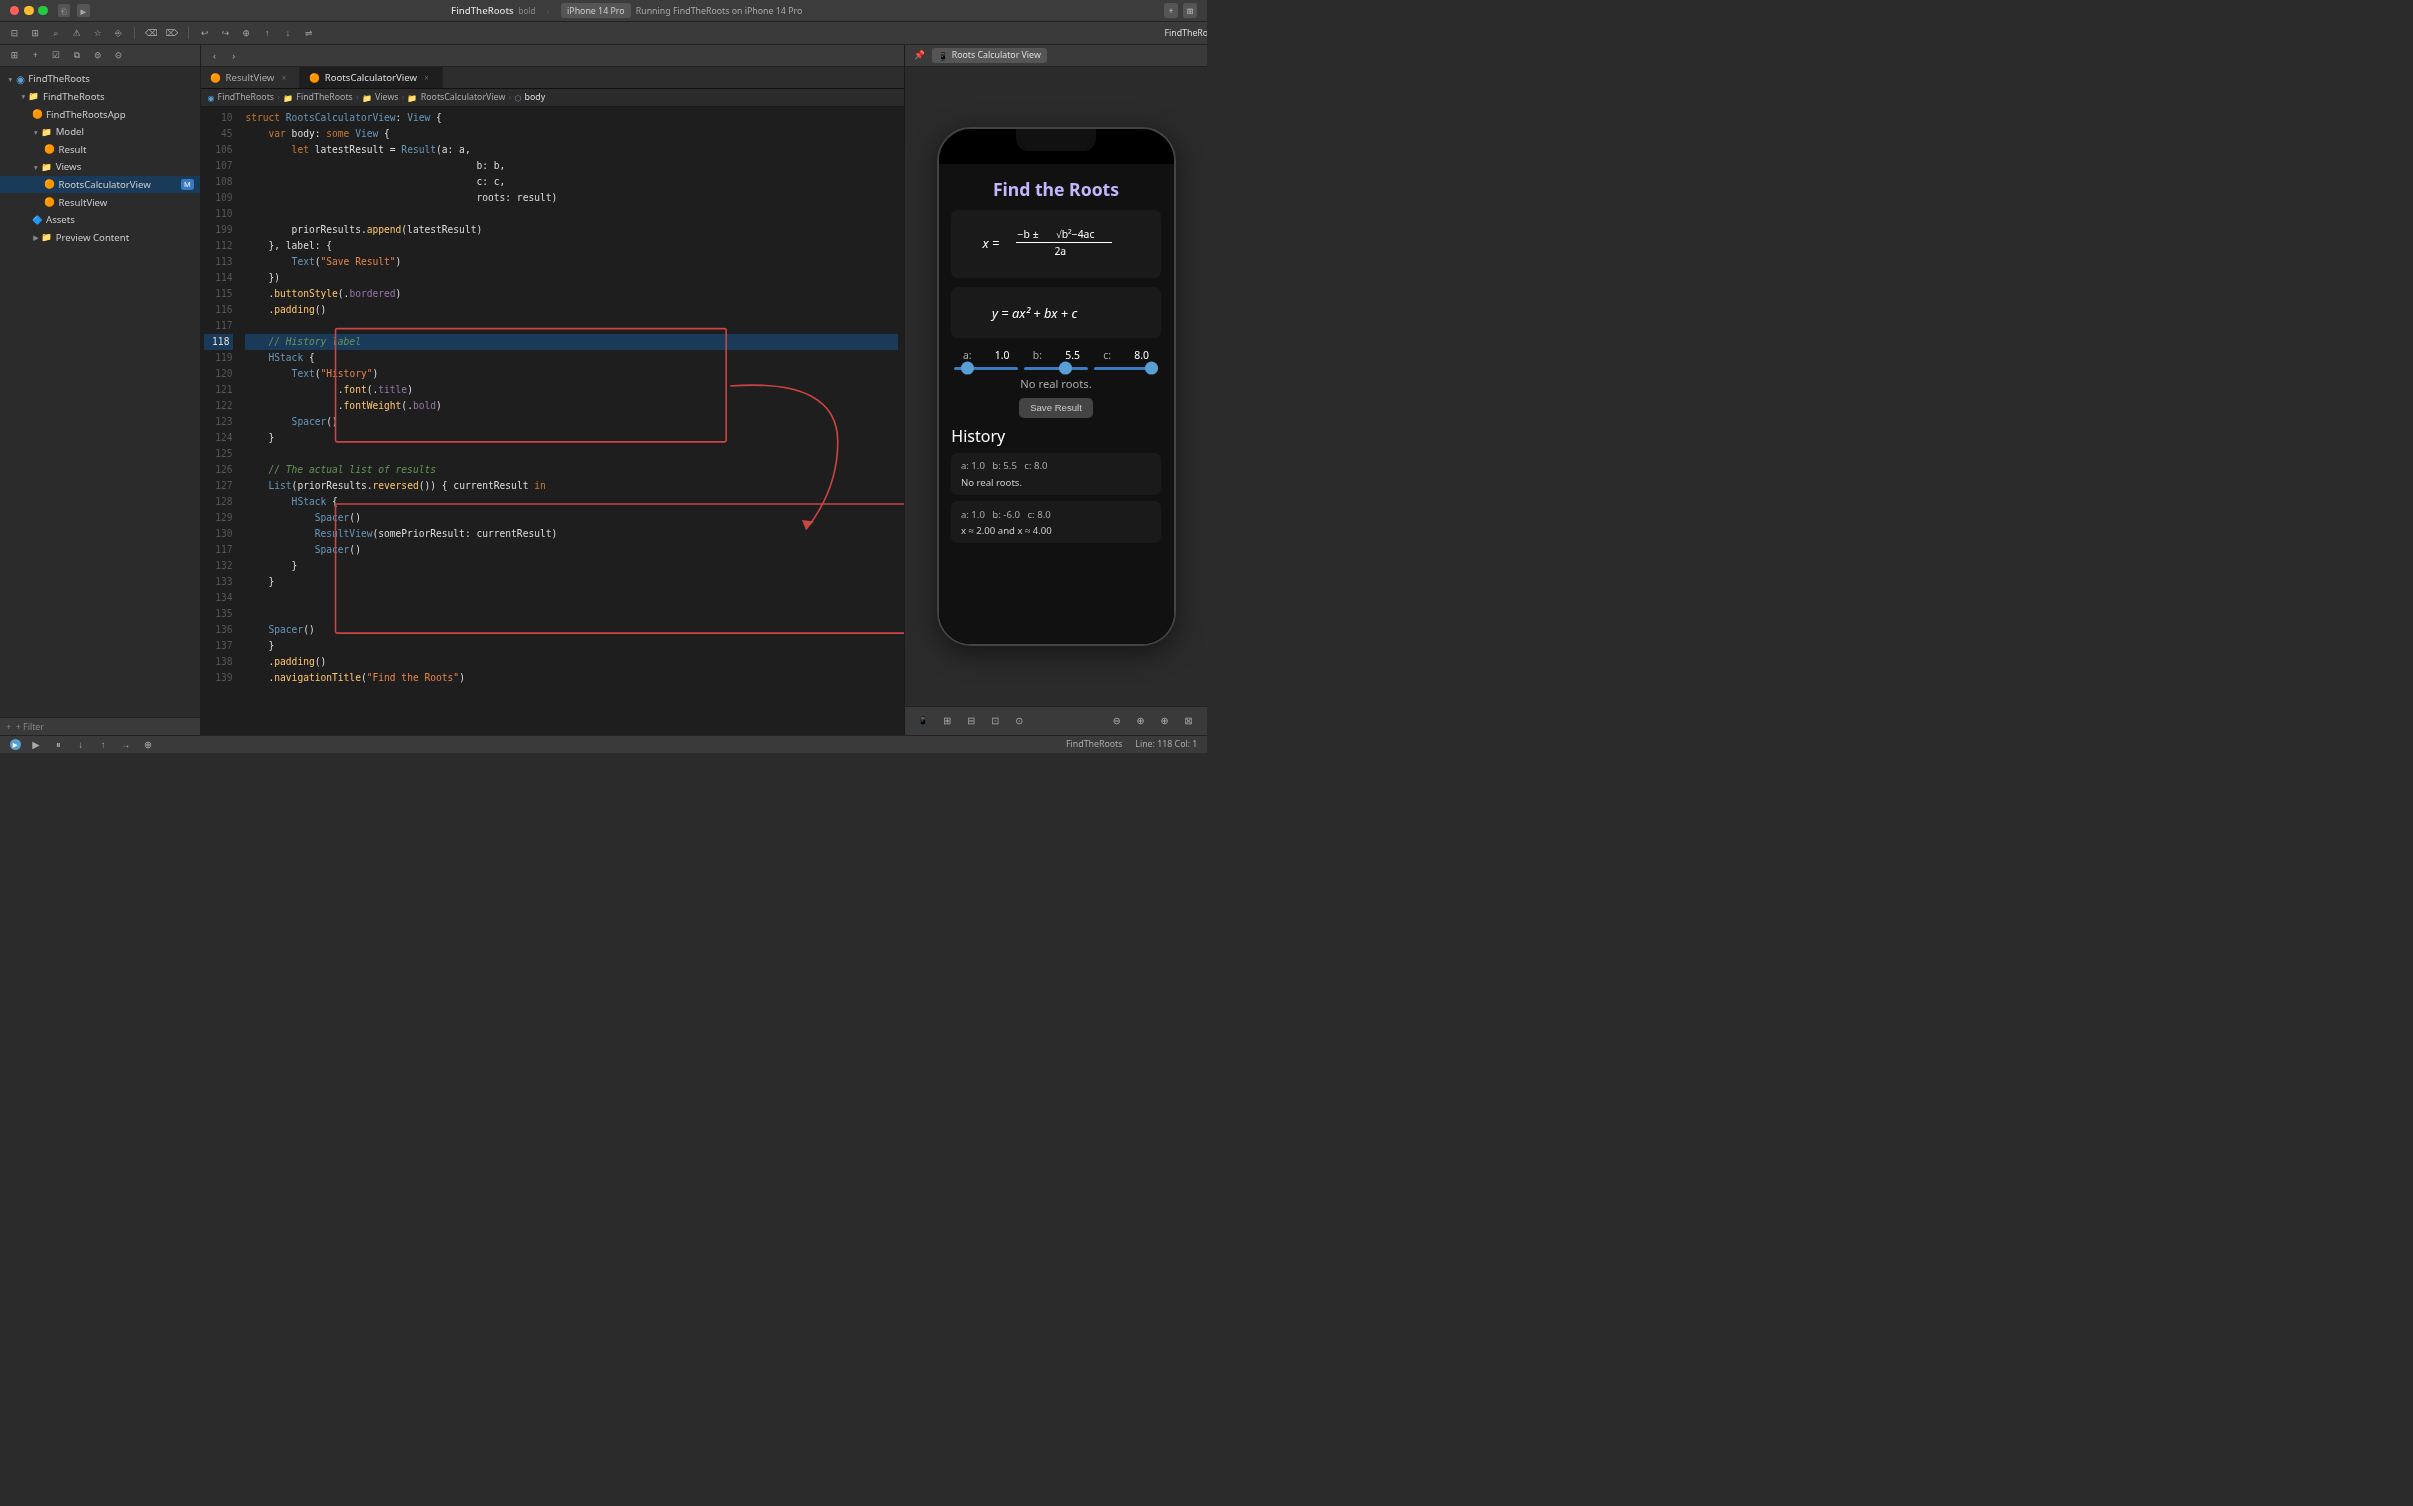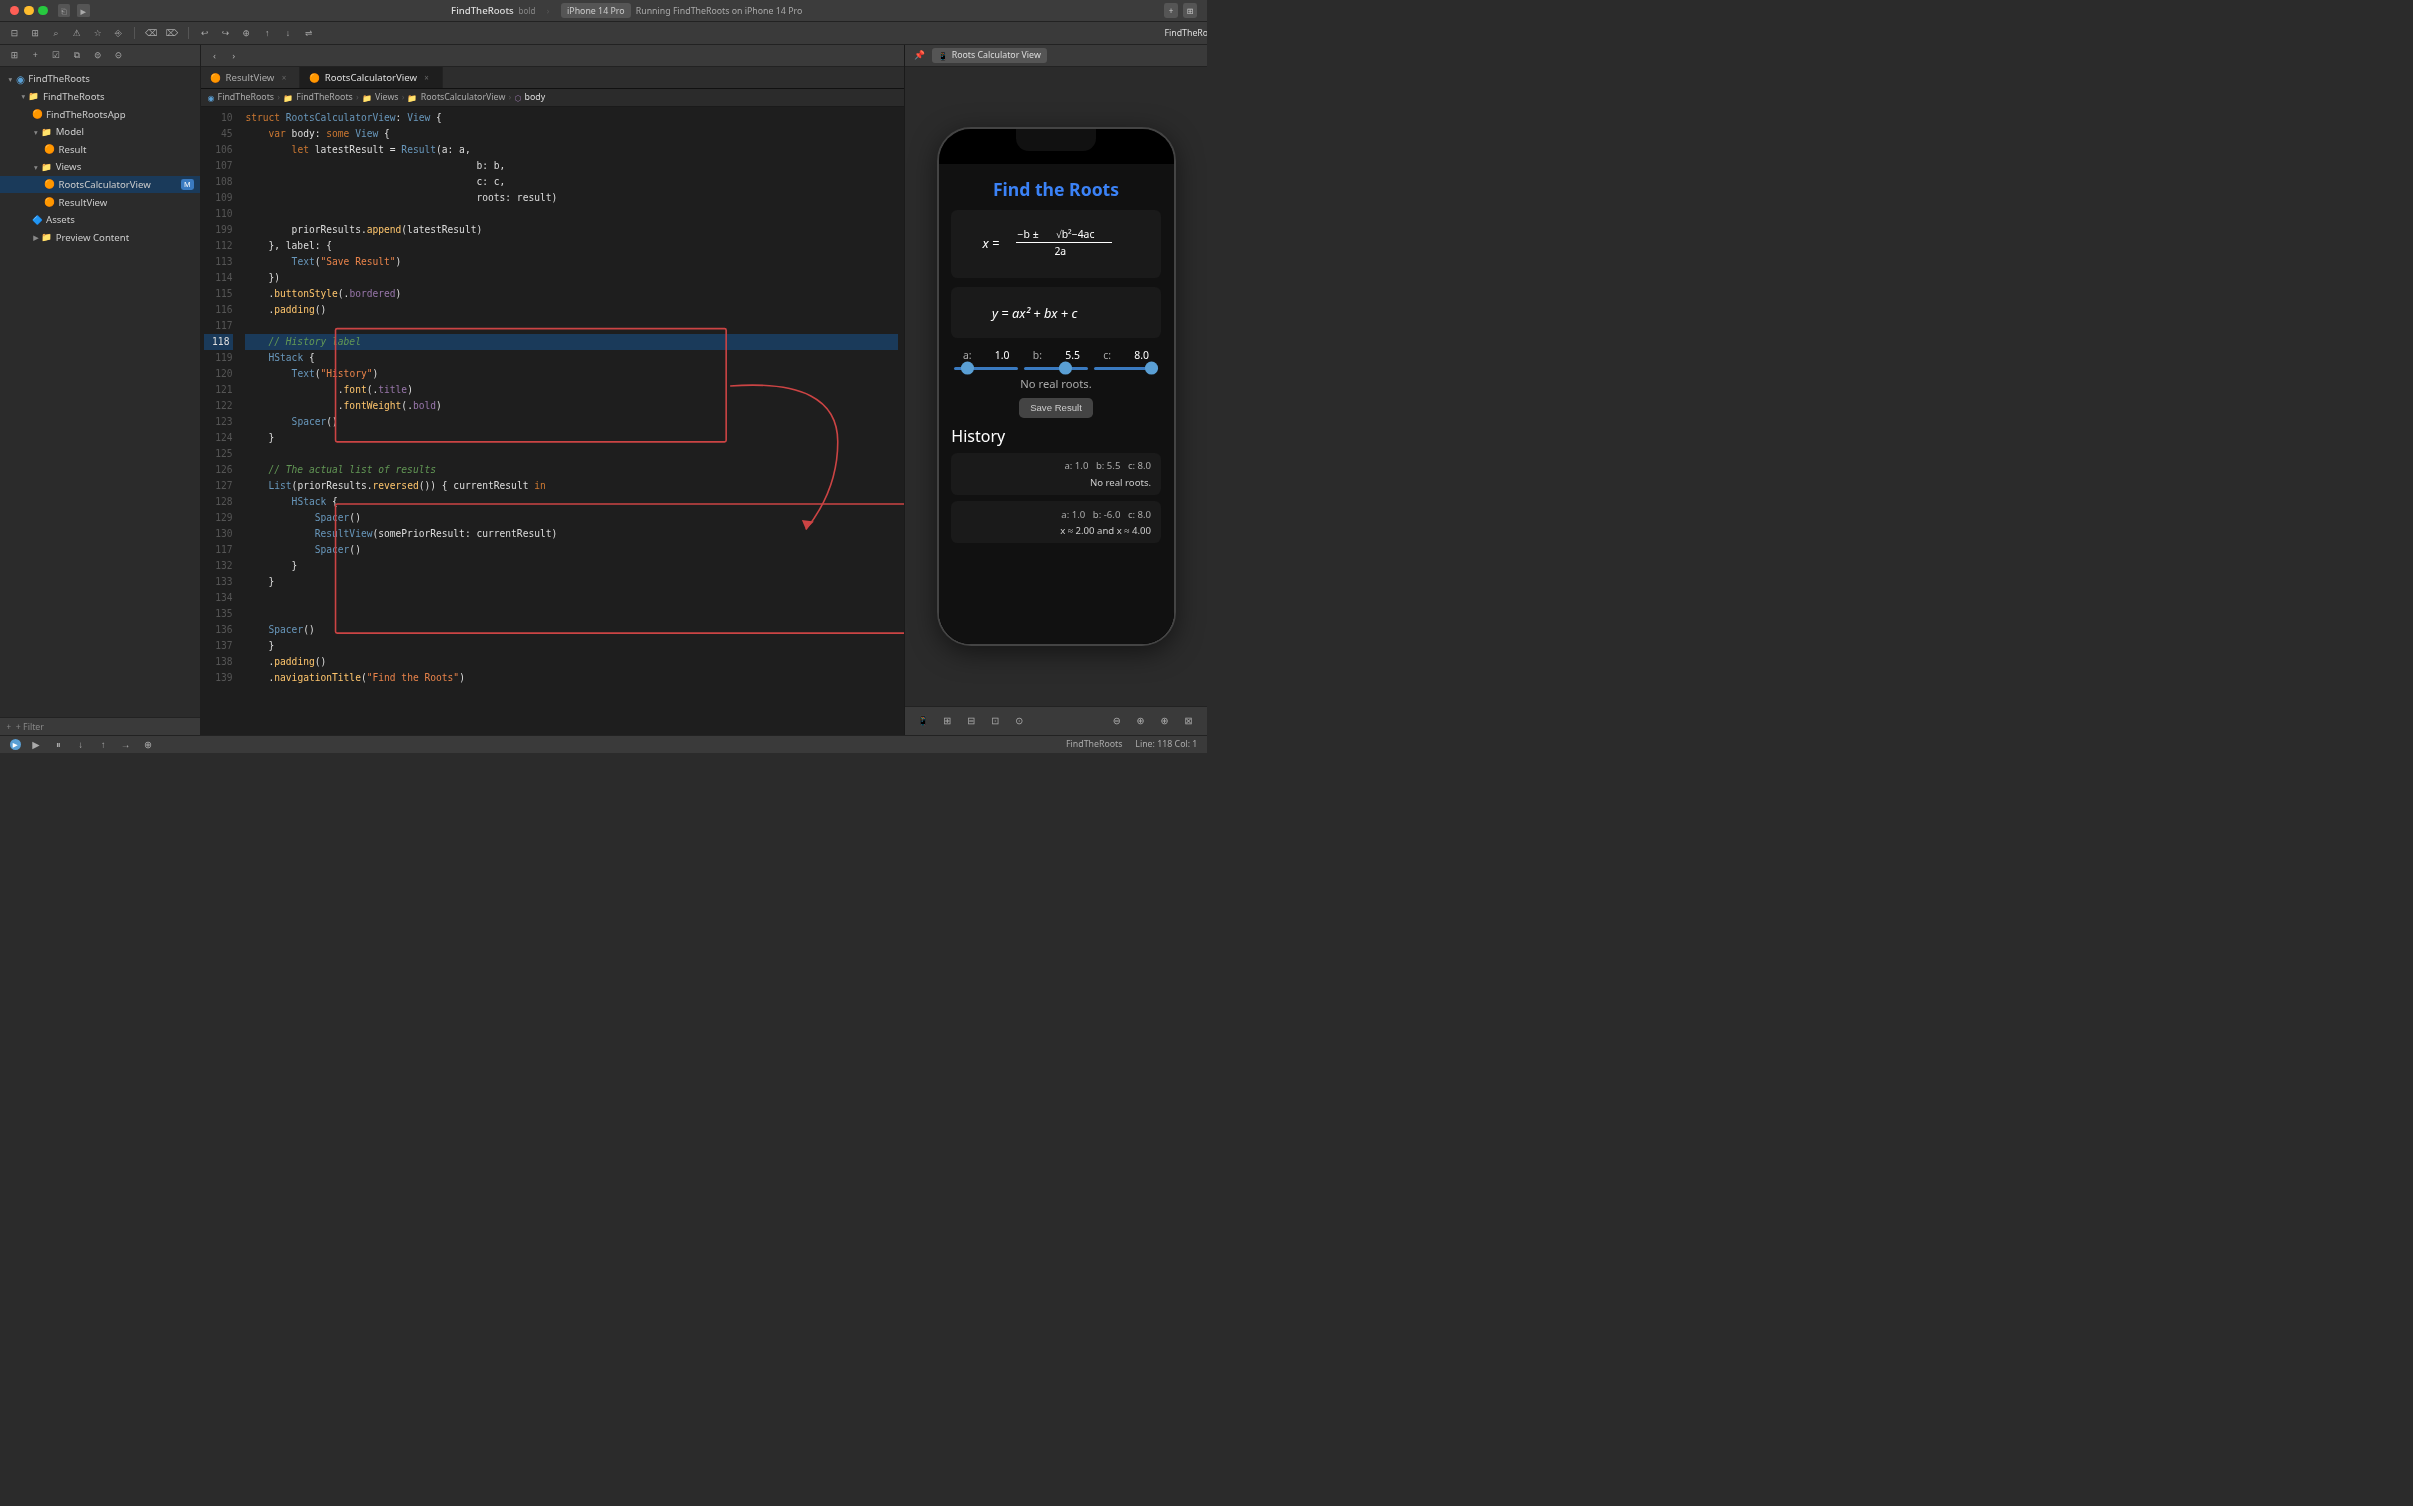--- a/index.html
+++ b/index.html
@@ -416,21 +416,21 @@
     
     .app-content {
       background: #111;
       min-height: 100%;
       padding: 12.8px;
       color: white;
     }
     .app-title {
       font-size: 17.6px;
       font-weight: bold;
-      color: #3b82f6;
+      color: #c4b5fd;
       text-align: center;
       margin-bottom: 9.6px;
     }
     .formula-box {
       background: #1a1a1a;
       border-radius: 6.4px;
       padding: 9.6px;
       text-align: center;
       margin-bottom: 9.6px;
     }
@@ -483,21 +483,20 @@
       font-size: 16px;
       font-weight: normal;
       color: white;
       margin-bottom: 6.4px;
     }
     .history-item {
       background: #1a1a1a;
       border-radius: 6.4px;
       padding: 6.4px 9.6px;
       margin-bottom: 6.4px;
-      text-align: right;
     }
     .history-params {
       color: #aaa;
       font-size: 9.6px;
       margin-bottom: 3.2px;
     }
     .history-result {
       color: #ccc;
       font-size: 9.6px;
     }

